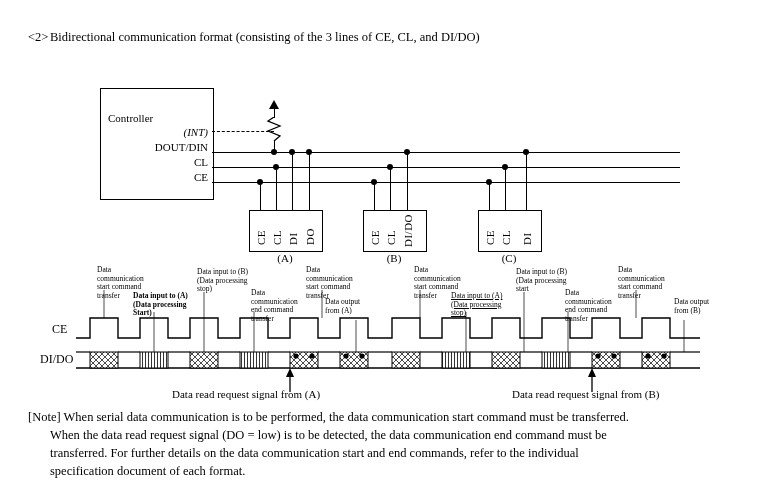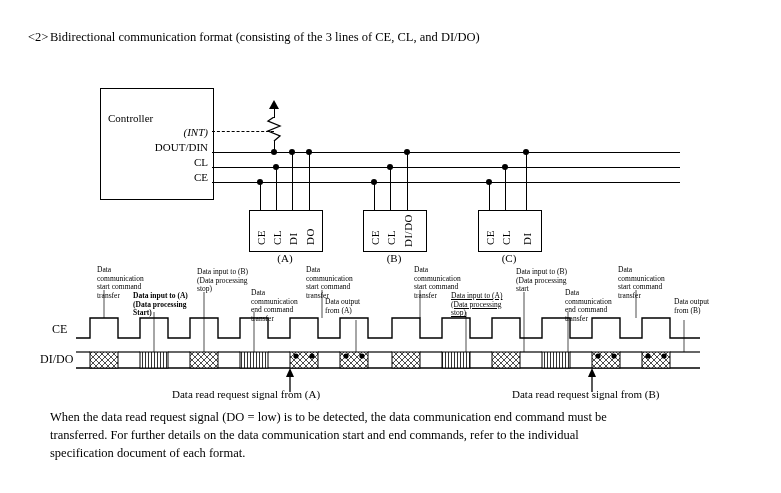--- a/index.html
+++ b/index.html
@@ -271,18 +271,22 @@
       <path d="M568,312 L568,352"></path>
       <path d="M636,290 L636,318"></path>
       <path d="M684,320 L684,352"></path>
     </g>
   </svg>
 
   <div class="caption" style="left:172px;top:388px;">Data read request signal from (A)</div>
   <div class="caption" style="left:512px;top:388px;">Data read request signal from (B)</div>
 
   <div class="note">
+    <p>
+      <span class="lbl">[Note]</span>
+      <span>When serial data communication is to be performed, the data communication start command must be transferred.</span>
+    </p>
     <p class="ind">When the data read request signal (DO = low) is to be detected, the data communication end command must be</p>
     <p class="ind">transferred. For further details on the data communication start and end commands, refer to the individual</p>
     <p class="ind">specification document of each format.</p>
   </div>
 
 </div>
 
 </body></html>

